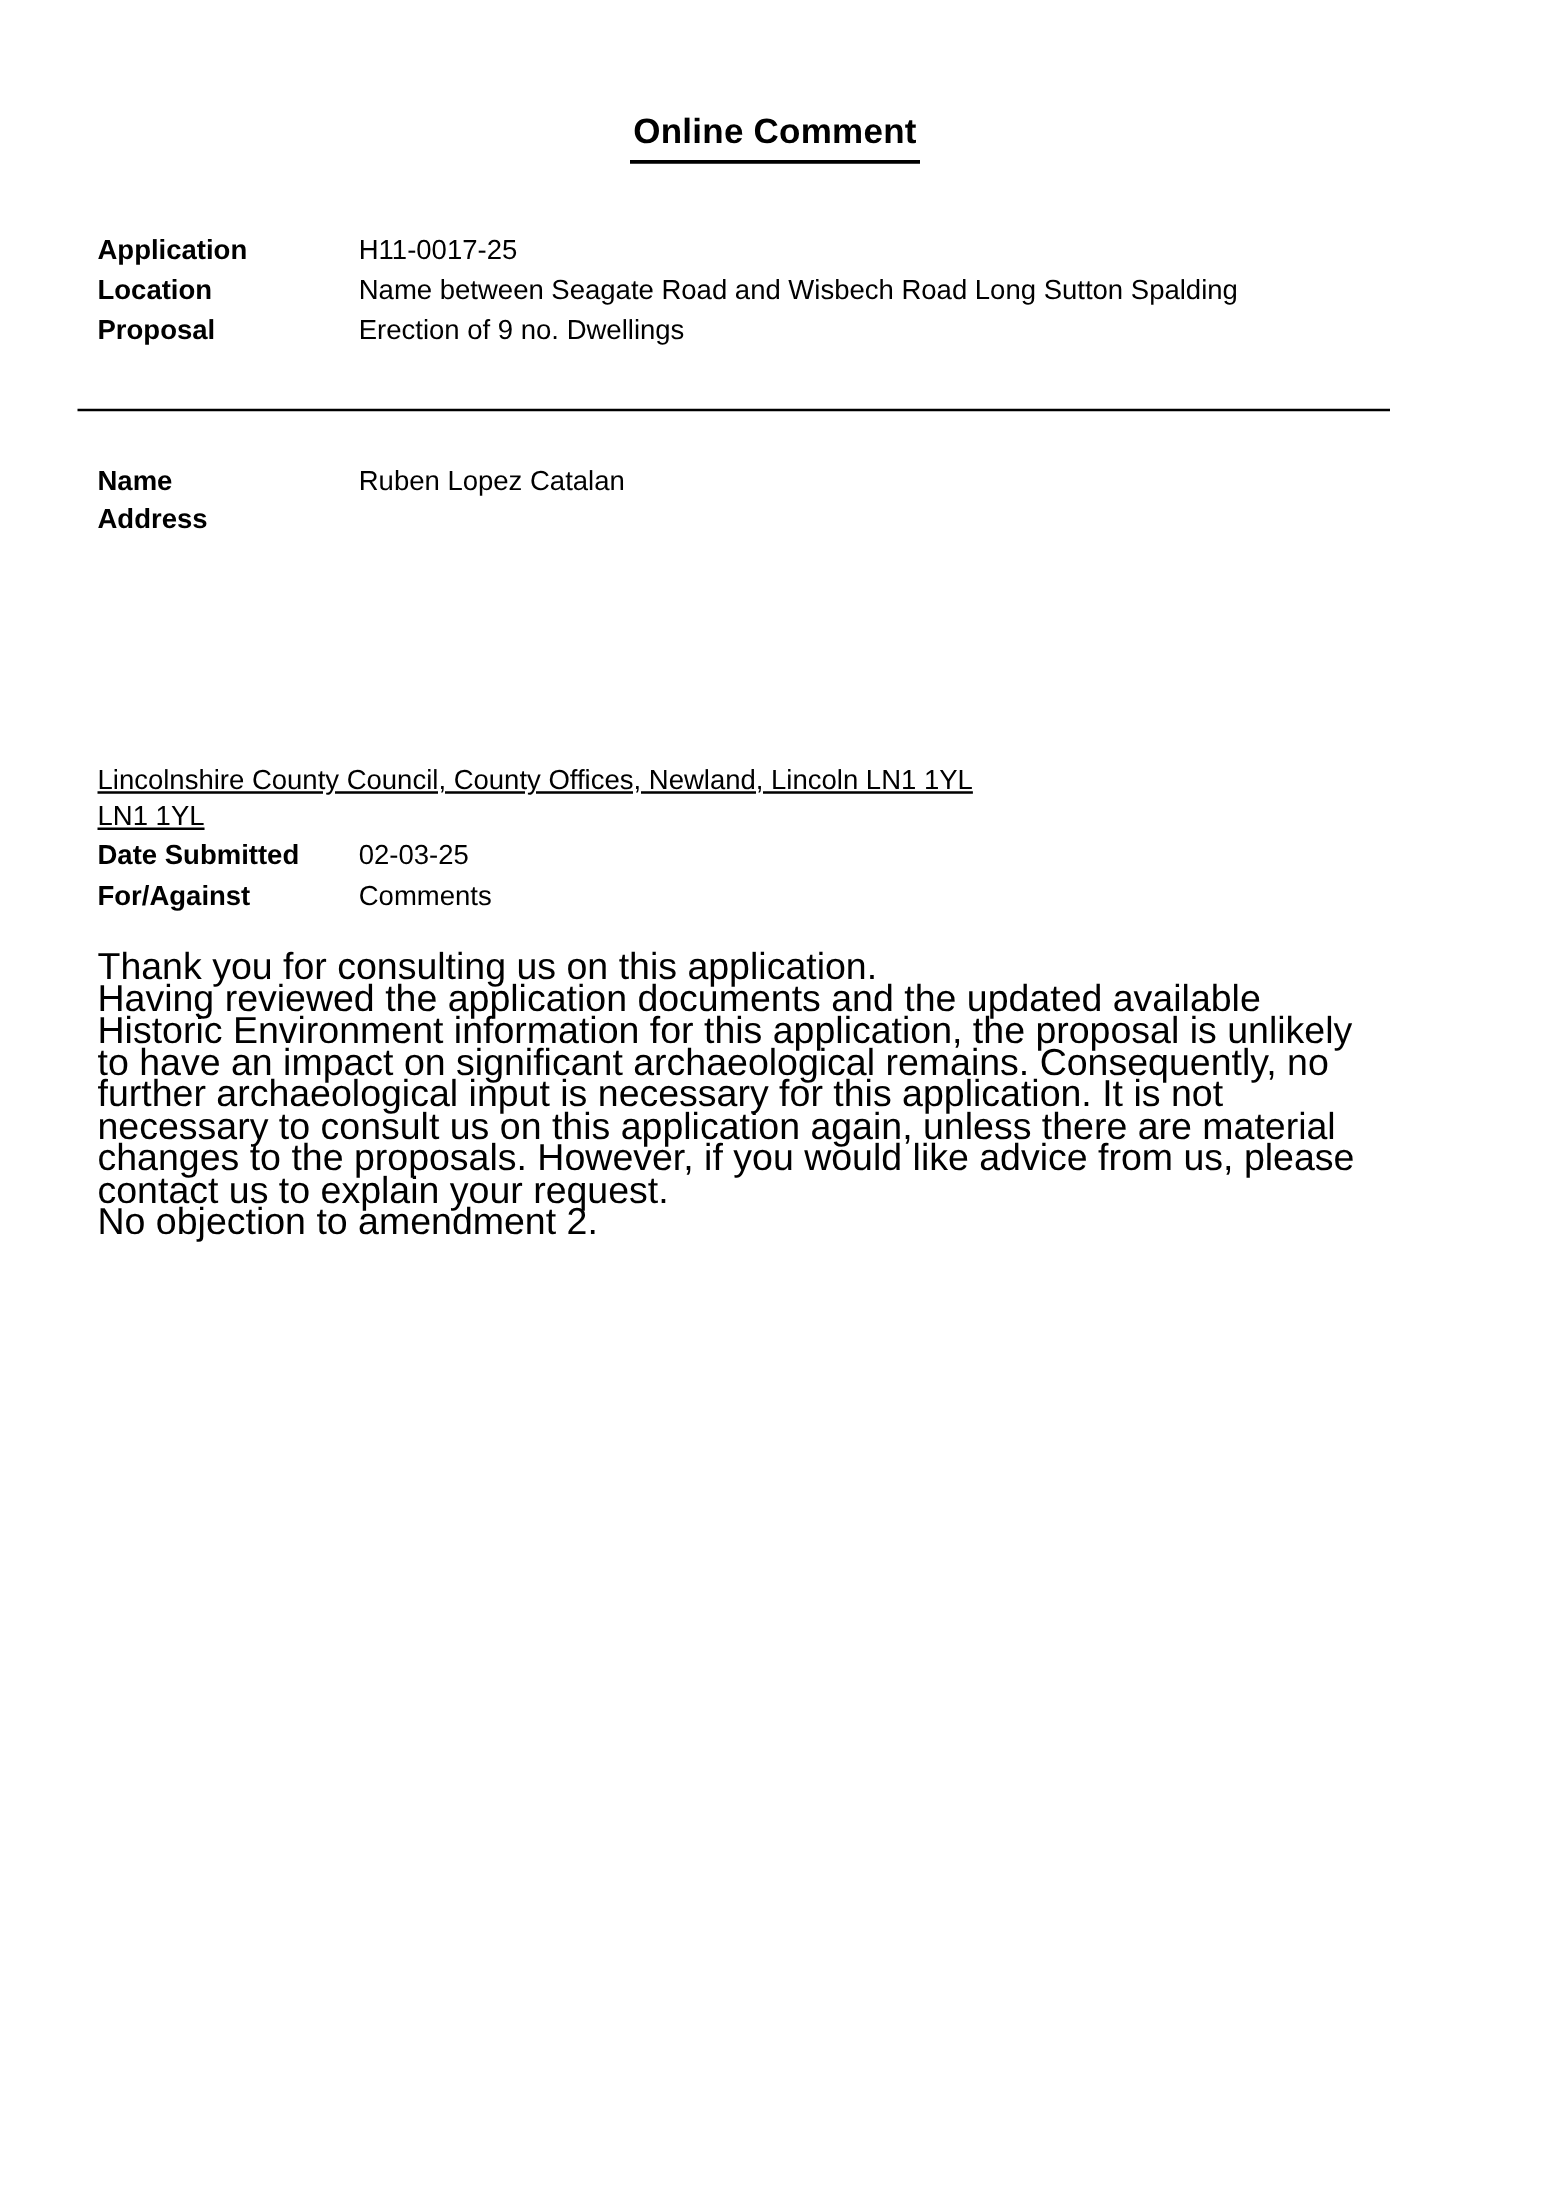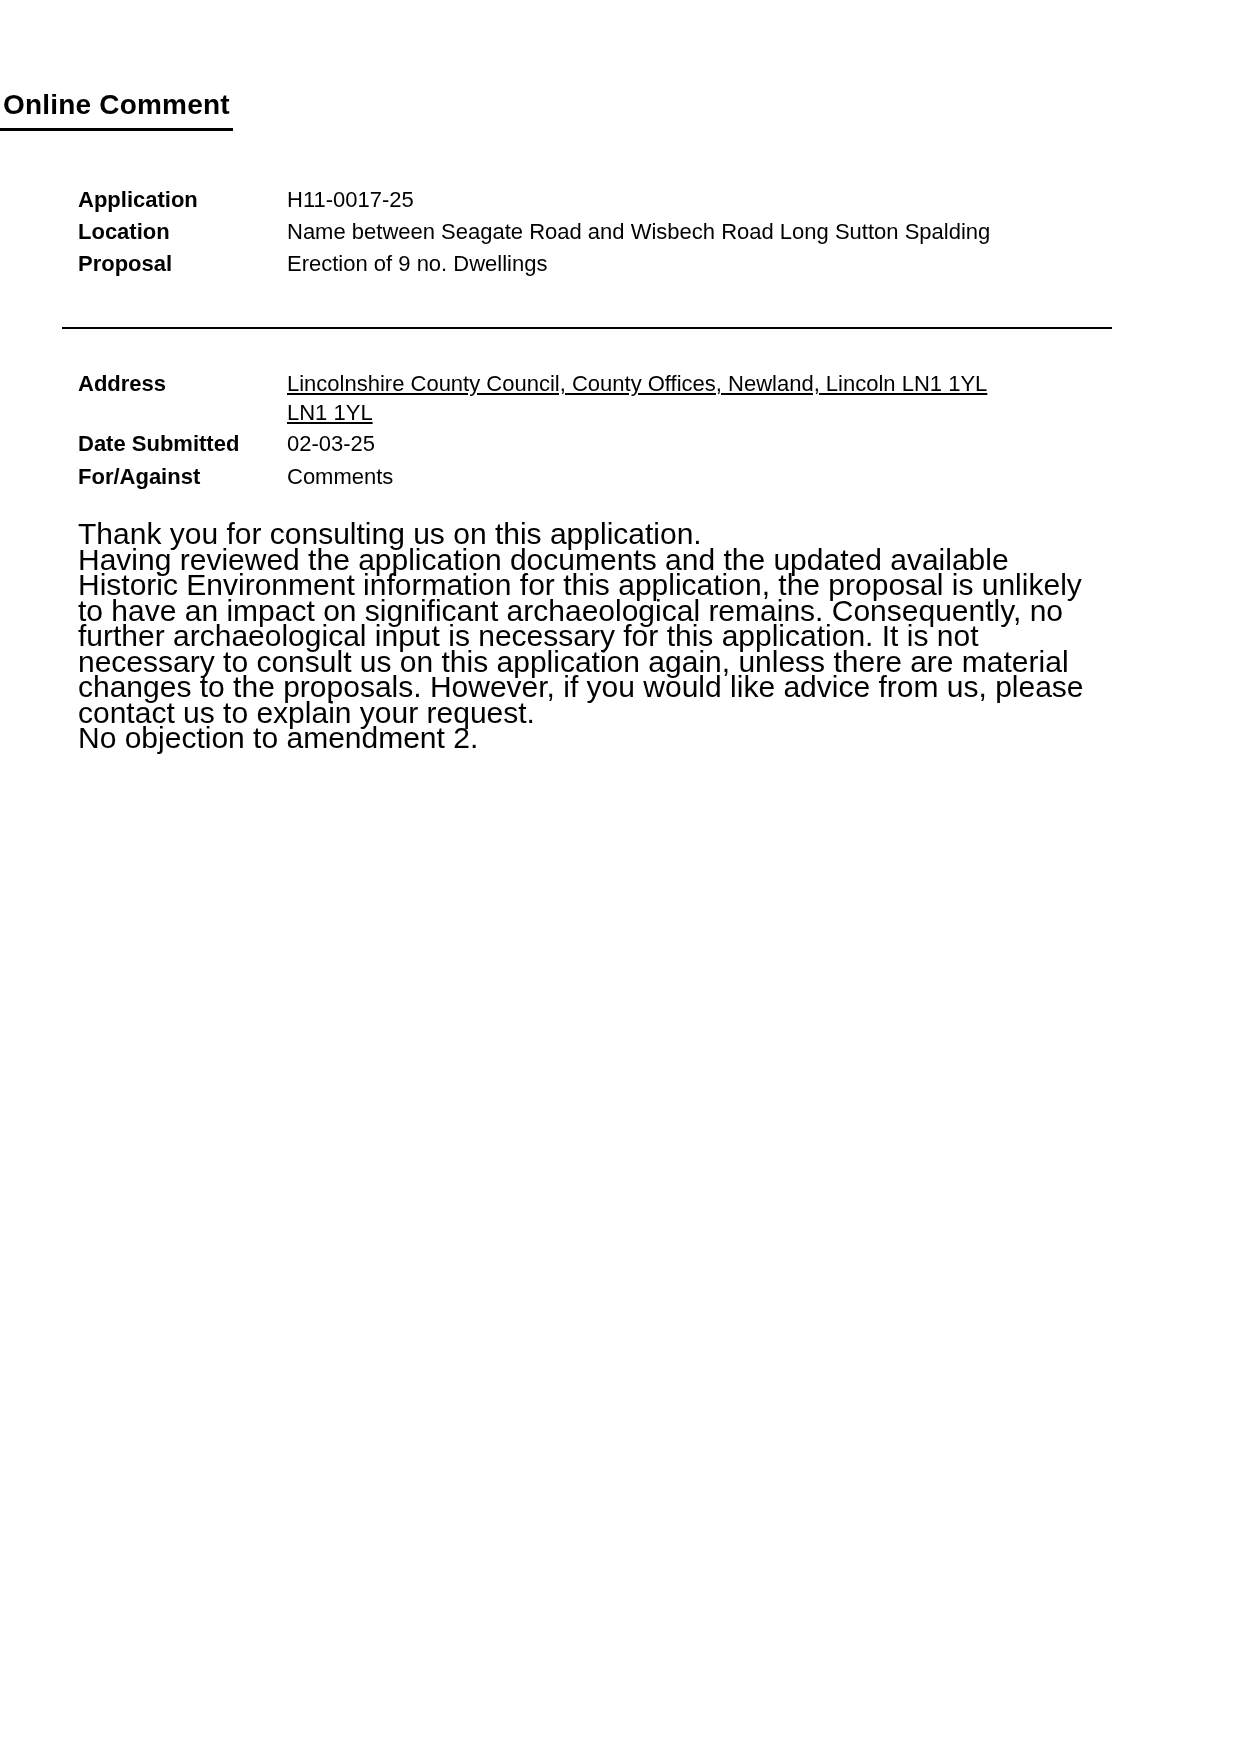--- a/index.html
+++ b/index.html
@@ -15,21 +15,21 @@
     overflow: hidden;
   }
   .page {
     width: 1240px;
     height: 1755px;
     background: #ffffff;
     padding-top: 88px;
     box-sizing: border-box;
   }
   .title-row {
-    text-align: left;
+    text-align: center;
     width: 1240px;
   }
   .doc-title {
     display: inline-block;
     font-size: 28px;
     font-weight: 700;
     line-height: 33px;
     padding: 0 3px 7px 3px;
     border-bottom: 3px solid #000000;
     letter-spacing: 0.2px;
@@ -54,21 +54,21 @@
   .section-application { margin-top: 53px; }
   .section-divider {
     border: none;
     border-top: 2px solid #000000;
     height: 0;
     margin: 47px 0 0 -16px;
     width: 1050px;
   }
   .section-respondent { margin-top: 40px; }
   .section-respondent .field-row { line-height: 31px; }
-  .section-respondent .addr-row { line-height: 29px; }
+  .section-respondent .addr-row { line-height: 29px; flex-direction: column; }
   .addr-line { line-height: 29px; text-decoration: underline; }
   .section-submission { }
   .section-submission .field-row { line-height: 33px; }
   .comment-body {
     margin-top: 28px;
     font-size: 30px;
     line-height: 25.5px;
   }
   .comment-paragraph {
     margin: 0;
@@ -97,20 +97,24 @@
       </div>
       <div class="field-row">
         <div class="field-label">Proposal</div>
         <div class="field-value">Erection of 9 no. Dwellings</div>
       </div>
     </div>
 
     <hr class="section-divider">
 
     <div class="section-respondent">
+      <div class="field-row">
+        <div class="field-label">Name</div>
+        <div class="field-value">Ruben Lopez Catalan</div>
+      </div>
       <div class="field-row addr-row">
         <div class="field-label">Address</div>
         <div class="field-value">
           <div class="addr-line">Lincolnshire County Council, County Offices, Newland, Lincoln LN1 1YL</div>
           <div class="addr-line">LN1 1YL</div>
         </div>
       </div>
     </div>
 
     <div class="section-submission">

